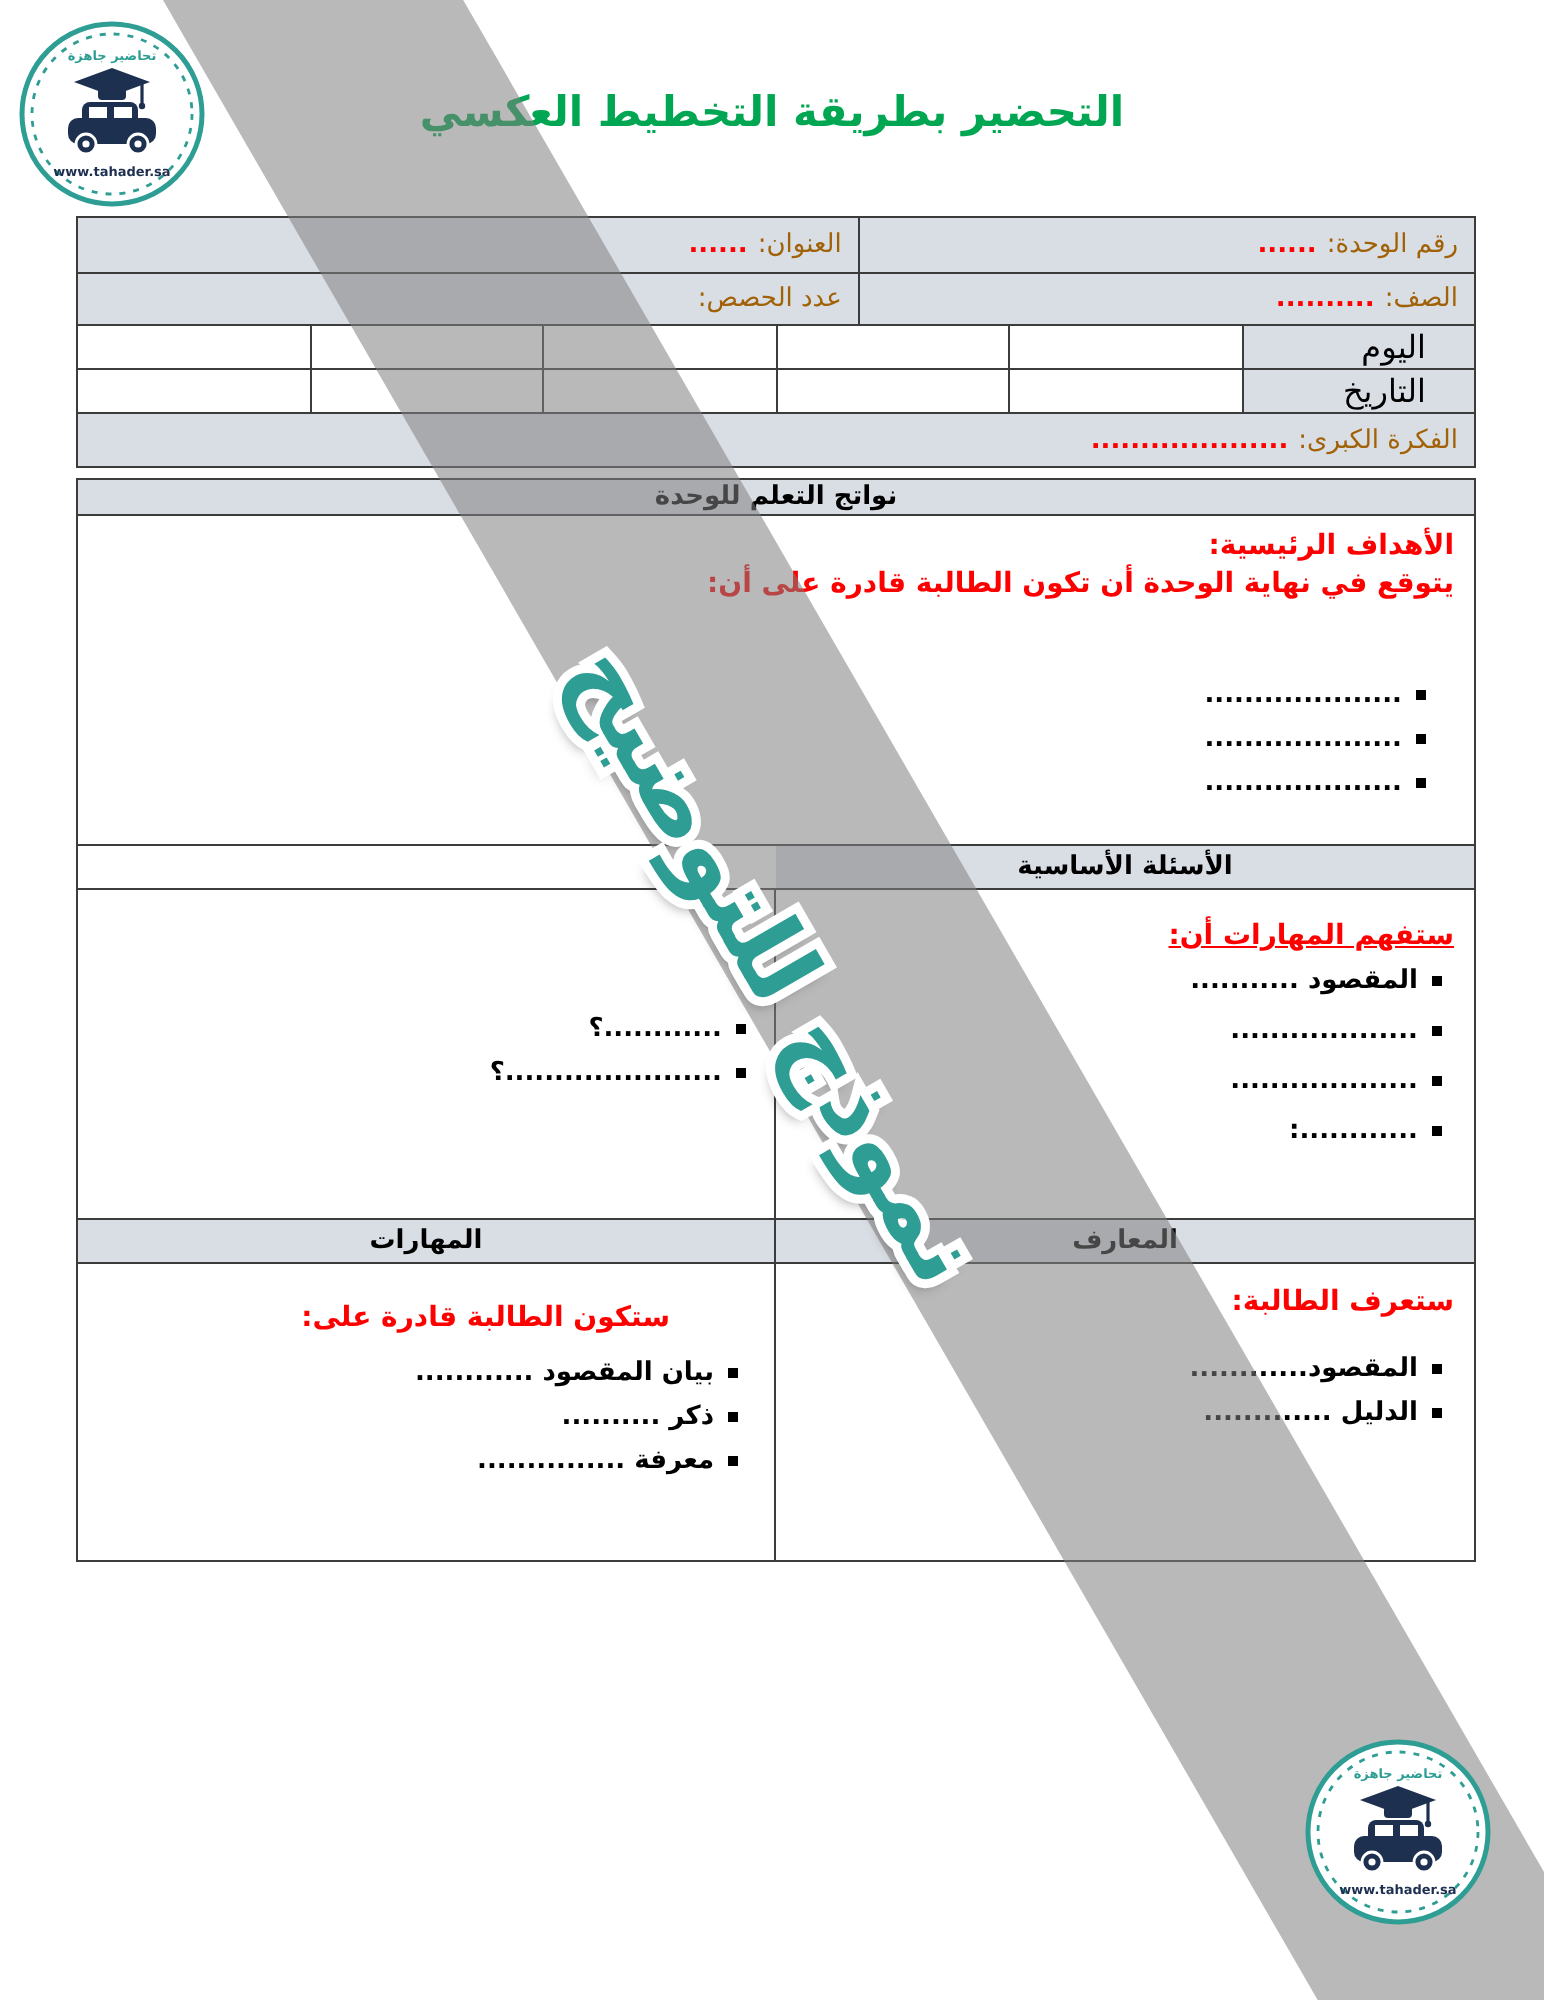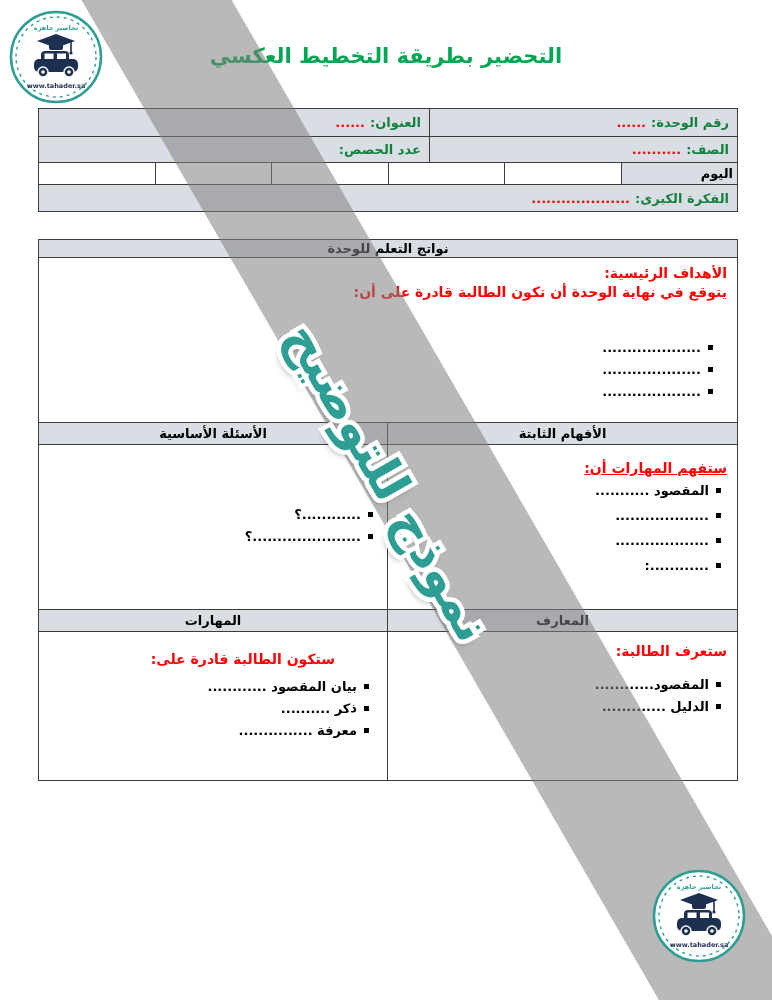--- a/index.html
+++ b/index.html
@@ -18,27 +18,27 @@
   }
   
   .tbl{position:absolute;left:38px;width:700px;border:1px solid var(--line);direction:rtl;background:#fff;z-index:1;}
   .tbl1{top:108px;} .tbl2{top:239px;}
   .row{display:flex;border-top:1px solid var(--line);align-items:stretch;}
   .row:first-child{border-top:none;}
   .c{min-width:0;}
   .c + .c{border-right:1px solid var(--line);}
   .gray{background:var(--headbg);}
   .pad{padding:4px 8px;display:flex;align-items:center;gap:5px;}
-  .lbl{font-weight:bold;font-size:13px;color:#15803d;white-space:nowrap;}
+  .lbl{font-weight:normal;font-size:13px;color:#a16207;white-space:nowrap;}
   .val{font-weight:bold;font-size:13px;color:var(--red);white-space:nowrap;}
   .hc{display:flex;align-items:center;justify-content:center;font-weight:bold;font-size:13px;color:#000;}
   .h27{height:27px}.h26{height:26px}.h23{height:17px}.h22{height:22px}
   .h165{height:165px}.h149{height:149px}
   .w44{flex:0 0 44%}.w56{flex:0 0 56%}.w50{flex:0 0 50%}
-  .daylab{flex:0 0 115px;display:flex;align-items:center;padding-right:4px;font-weight:bold;font-size:13px;}
+  .daylab{flex:0 0 115px;display:flex;align-items:center;padding-right:24px;font-weight:normal;font-size:16px;}
   .slot{flex:1;}
   .redh{color:var(--red);font-weight:bold;font-size:14px;line-height:19px;}
   .uline{text-decoration:underline;}
   .ul{list-style:none;margin:0;padding:0;}
   .li{display:flex;align-items:center;gap:7px;font-weight:bold;font-size:13px;color:#000;}
   .lh22{height:22px}.lh25{height:25px}
   .sq{width:5px;height:5px;background:#000;flex:0 0 auto;}
   .cellpad{padding:6px 10px;}
   
   .band{
@@ -84,20 +84,28 @@
     </div>
   </div>
   <div class="row h22">
     <div class="c daylab gray">اليوم</div>
     <div class="c slot"></div>
     <div class="c slot"></div>
     <div class="c slot"></div>
     <div class="c slot"></div>
     <div class="c slot"></div>
   </div>
+  <div class="row h22">
+    <div class="c daylab gray">التاريخ</div>
+    <div class="c slot"></div>
+    <div class="c slot"></div>
+    <div class="c slot"></div>
+    <div class="c slot"></div>
+    <div class="c slot"></div>
+  </div>
   <div class="row h27">
     <div class="c gray pad" style="flex:1">
       <span class="lbl">الفكرة الكبرى:</span>
       <span class="val">....................</span>
     </div>
   </div>
 </div>
 
 <div class="tbl tbl2">
   <div class="row h23">
@@ -119,21 +127,20 @@
         </li>
         <li class="li lh22">
           <span class="sq"></span>
           <span>....................</span>
         </li>
       </ul>
     </div>
   </div>
 
   <div class="row h22">
-    <div class="c w50 hc gray">الأفهام الثابتة</div>
     <div class="c w50 hc gray">الأسئلة الأساسية</div>
   </div>
 
   <div class="row h165">
     <div class="c w50 cellpad" style="padding-top:14px;">
       <div class="redh uline">ستفهم المهارات أن:</div>
       <ul class="ul" style="padding-right:6px;">
         <li class="li lh25">
           <span class="sq"></span>
           <span>المقصود ...........</span>

